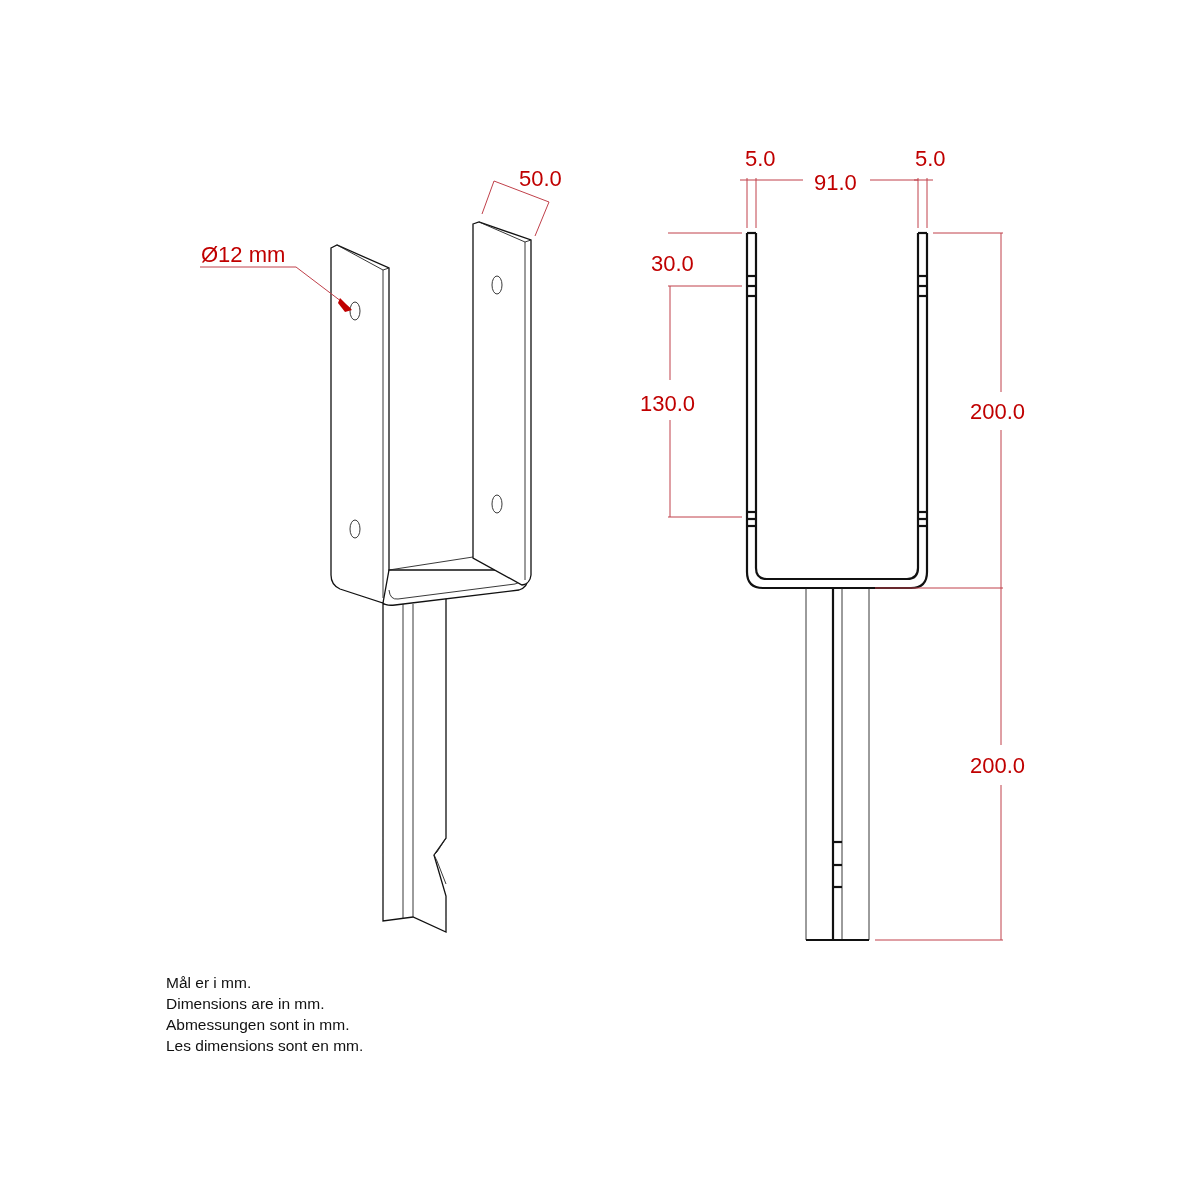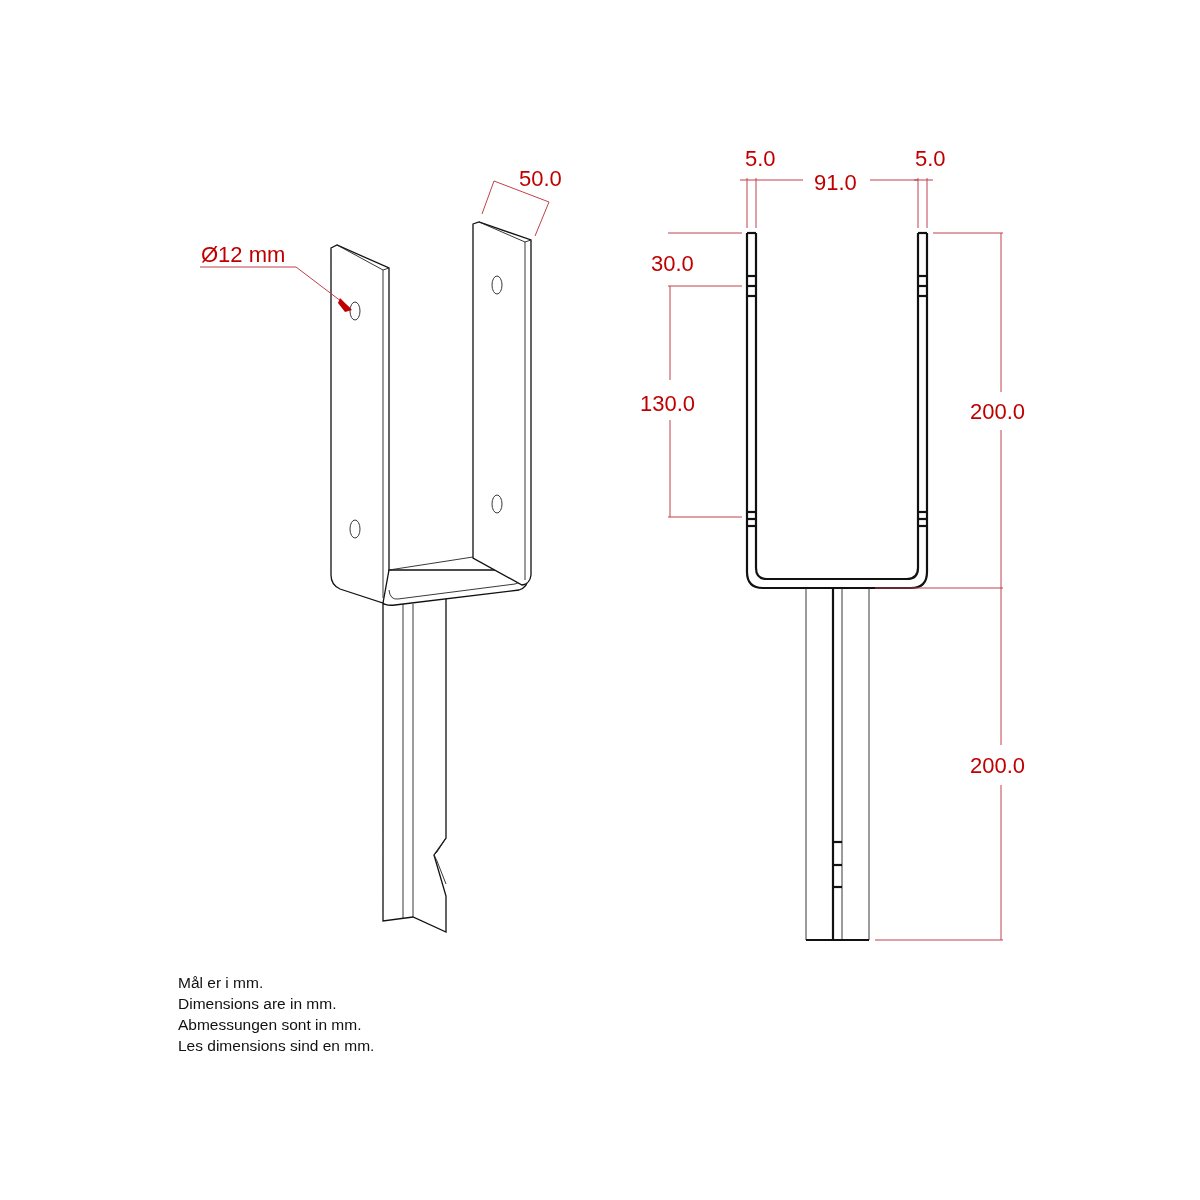--- a/index.html
+++ b/index.html
@@ -3,21 +3,21 @@
   <meta charset="utf-8">
   <style>
     html, body { margin:0; padding:0; background:#ffffff; }
     body { width:1200px; height:1200px; position:relative; overflow:hidden; font-family:"Liberation Sans", sans-serif; }
     svg#drawing { position:absolute; left:0; top:0; width:1200px; height:1200px; }
     .dim-text { font-family:"Liberation Sans", sans-serif; font-size:22px; fill:#c00000; }
     .dim-line { stroke:#c0404a; stroke-width:1; fill:none; }
     .part { stroke:#111; stroke-width:1.3; fill:#fff; }
     .part-thick { stroke:#111; stroke-width:2.2; fill:none; }
     .part-thin { stroke:#222; stroke-width:0.9; fill:none; }
-    .notes { position:absolute; left:178px; top:972px; font-size:15.5px; line-height:21px; color:#111; }
+    .notes { position:absolute; left:166px; top:972px; font-size:15.5px; line-height:21px; color:#111; }
     .notes div { white-space:nowrap; }
   </style>
 </head>
 <body>
 
 <svg id="drawing" viewBox="0 0 1200 1200" xmlns="http://www.w3.org/2000/svg">
 
   <g>
 
     <g>
@@ -133,14 +133,14 @@
     </g>
     <text class="dim-text" x="970" y="419">200.0</text>
     <text class="dim-text" x="970" y="773">200.0</text>
   </g>
 </svg>
 
 <div class="notes">
   <div>Mål er i mm.</div>
   <div>Dimensions are in mm.</div>
   <div>Abmessungen sont in mm.</div>
-  <div>Les dimensions sind en mm.</div>
+  <div>Les dimensions sont en mm.</div>
 </div>
 
 </body></html>

